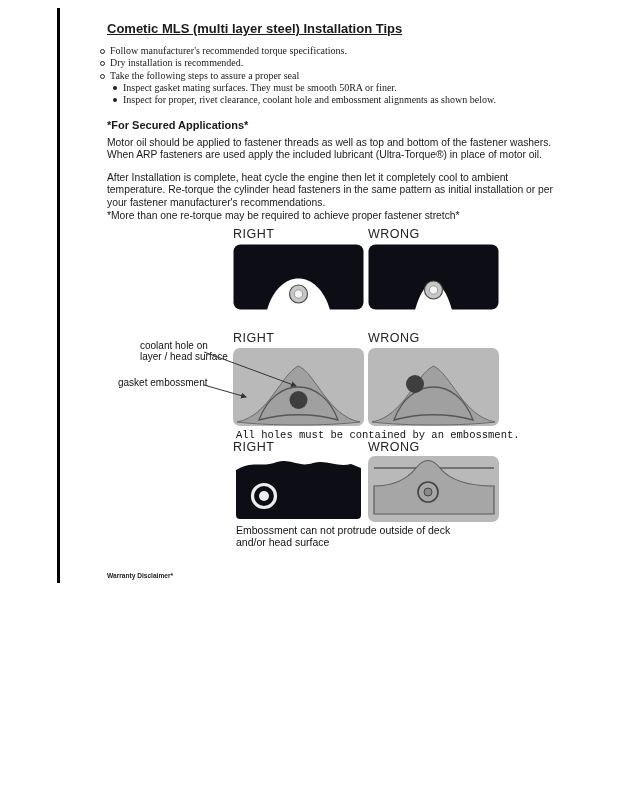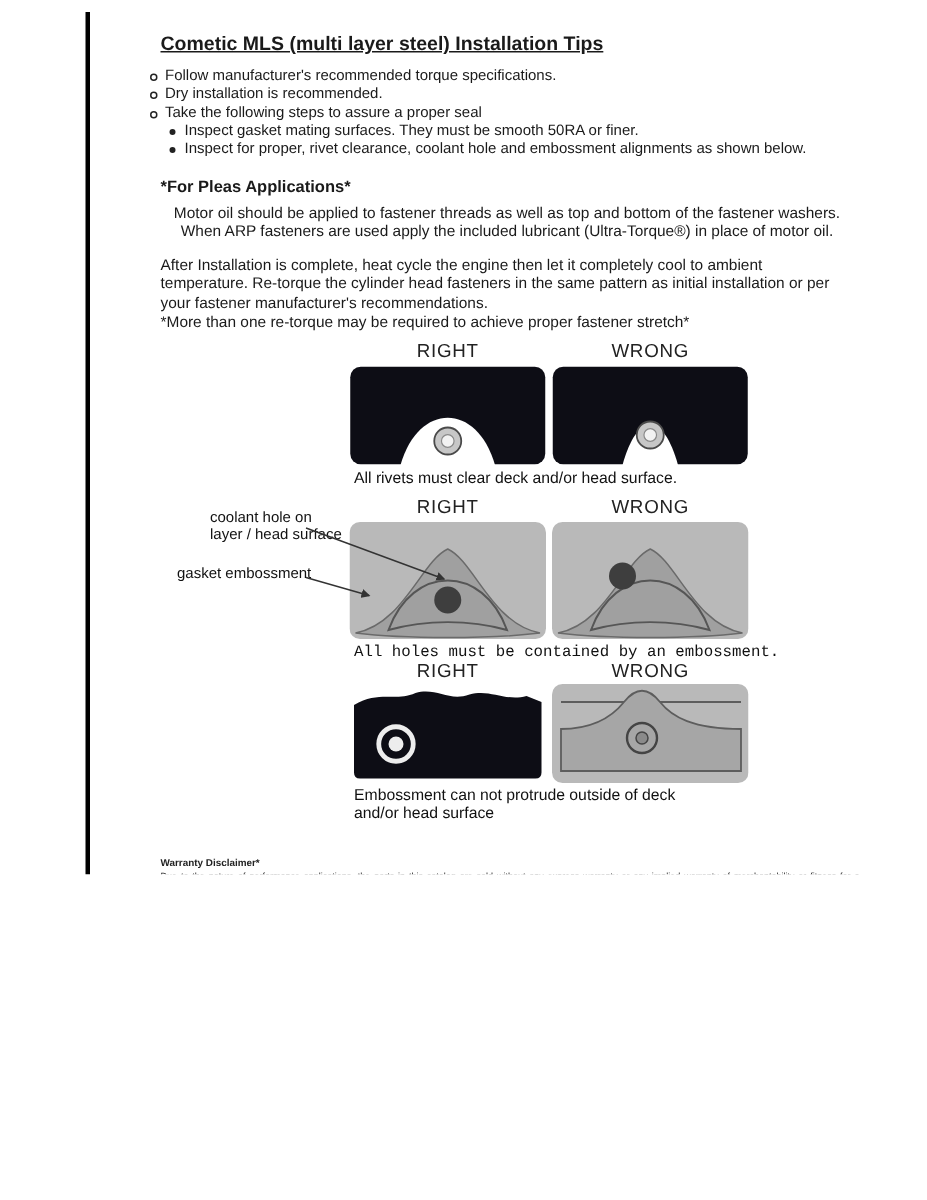--- a/index.html
+++ b/index.html
@@ -6,33 +6,33 @@
   html,body { background:#ffffff; }
   .page {
     position:relative; width:618px; height:583px; background:#ffffff;
     font-family:"Liberation Sans", sans-serif; color:#1a1a1a; overflow:hidden;
   }
   .left-rule { position:absolute; left:57px; top:8px; width:3px; height:780px; background:#000; }
 
   .title { position:absolute; left:107px; top:21px; font-size:13px; font-weight:bold; text-decoration:underline; }
 
   .bullets { position:absolute; left:99px; top:45px; font-size:10px; line-height:12.3px; }
-  .bullet { position:relative; padding-left:11px; white-space:nowrap; }
+  .bullet { position:relative; padding-left:11px; white-space:nowrap;font-family:Liberation Serif, serif; }
   .bullet::before { content:""; position:absolute; left:1px; top:4px; width:3px; height:3px;
     border:1px solid #222; border-radius:50%; background:#fff; }
   .bullet.sub { padding-left:24px; }
   .bullet.sub::before { content:""; left:14px; top:4px; width:4px; height:4px; background:#222; border:none; border-radius:50%; }
 
   .section-heading { position:absolute; left:107px; top:119px; font-size:11px; font-weight:bold; }
   .par { position:absolute; left:107px; width:462px; font-size:10.3px; line-height:12.4px; white-space:pre-line; }
-  .par.p1 { top:137px;text-align:center; }
+  .par.p1 { top:137px; }
   .par.p2 { top:172px; }
   .par.note { top:210px; }
 
-  .dlabel { position:absolute; width:131px; text-align:center; font-size:12.5px; color:#222; letter-spacing:0.5px; }
+  .dlabel { position:absolute; width:131px; font-size:12.5px; color:#222; letter-spacing:0.5px; }
   .dbox { position:absolute; width:131px; }
   .dcaption { position:absolute; font-size:10.5px; color:#111; white-space:pre-line; }
 
   .callout { position:absolute; font-size:10px; line-height:11px; color:#111; white-space:pre-line; }
   .callout-lines { position:absolute; left:200px; top:344px; z-index:5; }
 
   .disclaimer { position:absolute; left:107px; top:572px; width:466px; color:#222; }
   .disclaimer .disc-h { font-size:6.6px; font-weight:bold; margin-bottom:3px; }
   .disclaimer .disc-p { font-size:6px; line-height:7px; margin-bottom:4.5px; white-space:pre-line; text-align:justify; }
 
@@ -48,21 +48,21 @@
   <div class="title">Cometic MLS (multi layer steel) Installation Tips</div>
 
   <div class="bullets">
     <div class="bullet">Follow manufacturer's recommended torque specifications.</div>
     <div class="bullet">Dry installation is recommended.</div>
     <div class="bullet">Take the following steps to assure a proper seal</div>
     <div class="bullet sub">Inspect gasket mating surfaces.  They must be smooth 50RA or finer.</div>
     <div class="bullet sub">Inspect for proper, rivet clearance, coolant hole and embossment alignments as shown below.</div>
   </div>
 
-  <div class="section-heading">*For Pleas Applications*</div>
+  <div class="section-heading">*For Secured Applications*</div>
   <div class="par p1">Motor oil should be applied to fastener threads as well as top and bottom of the fastener washers.
 When ARP fasteners are used apply the included lubricant (Ultra-Torque®) in place of motor oil.</div>
   <div class="par p2">After Installation is complete, heat cycle the engine then let it completely cool to ambient temperature. Re-torque the cylinder head fasteners in the same pattern as initial installation or per your fastener manufacturer's recommendations.</div>
   <div class="par note">*More than one re-torque may be required to achieve proper fastener stretch*</div>
 
   <div class="dlabel" style="left:233px; top:227px;">RIGHT</div>
   <div class="dlabel" style="left:368px; top:227px;">WRONG</div>
 
   <div class="dbox" style="left:233px; top:244px;">
     <svg width="131" height="66" viewBox="0 0 131 66">
@@ -73,21 +73,20 @@
     </svg>
   </div>
   <div class="dbox" style="left:368px; top:244px;">
     <svg width="131" height="66" viewBox="0 0 131 66">
       <rect x="0.5" y="0.5" width="130" height="65" rx="7" fill="#0d0d15"></rect>
       <path d="M47,66 C57,30 74,30 84,66 Z" fill="#ffffff"></path>
       <circle cx="65.5" cy="46" r="9" fill="#c7c7c7" stroke="#4a4a4a" stroke-width="1.2"></circle>
       <circle cx="65.5" cy="46" r="4.2" fill="#f2f2f2" stroke="#8a8a8a" stroke-width="0.8"></circle>
     </svg>
   </div>
-  <div class="dcaption" style="left:236px; top:313px;">All rivets must clear deck and/or head surface.</div>
 
   <div class="dlabel" style="left:233px; top:331px;">RIGHT</div>
   <div class="dlabel" style="left:368px; top:331px;">WRONG</div>
 
   <div class="callout" style="left:140px; top:340px;">coolant hole on
 layer / head surface</div>
   <div class="callout" style="left:118px; top:377px;">gasket embossment</div>
 
   <svg class="callout-lines" width="110" height="62" viewBox="0 0 110 62">
     <defs>

